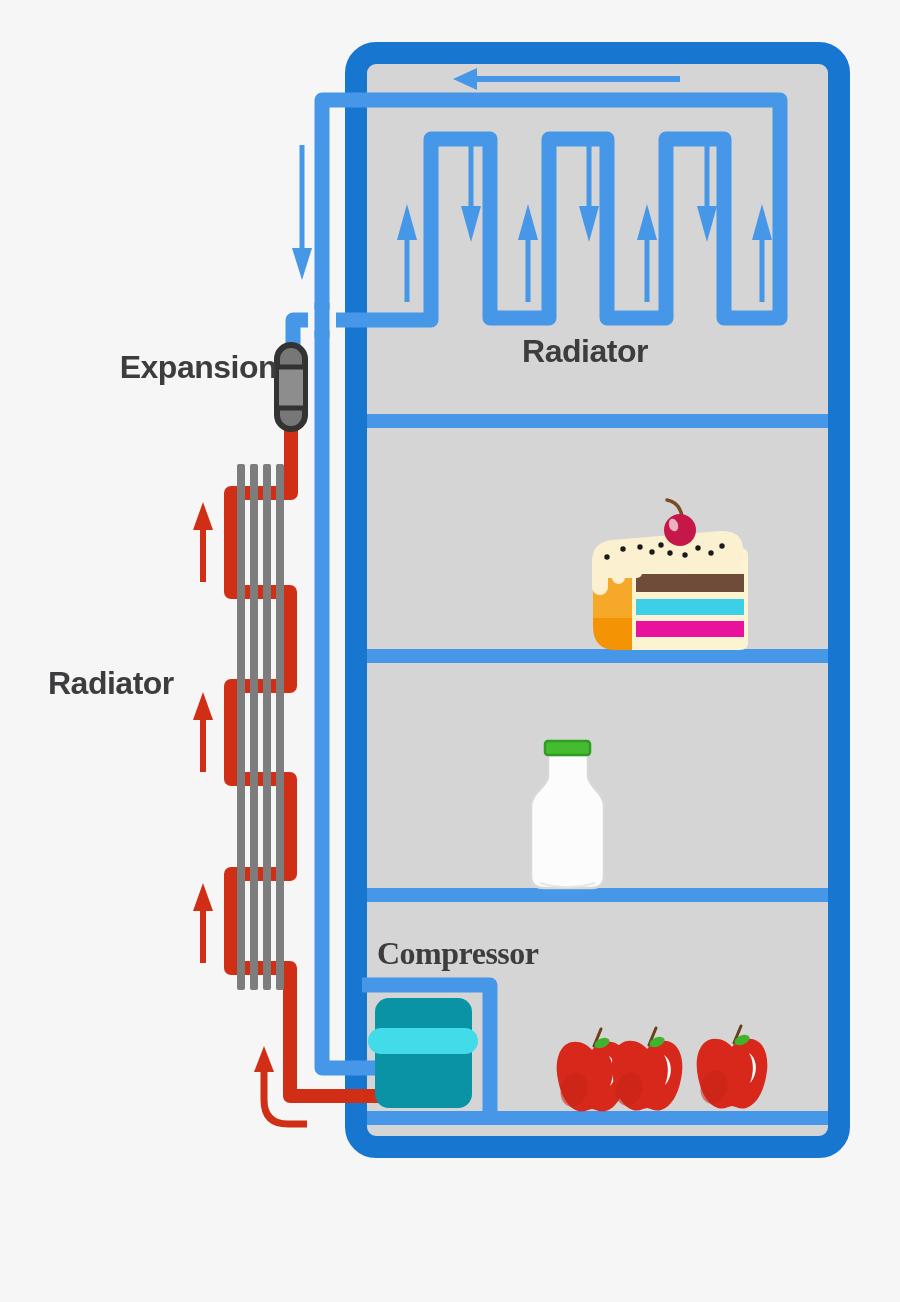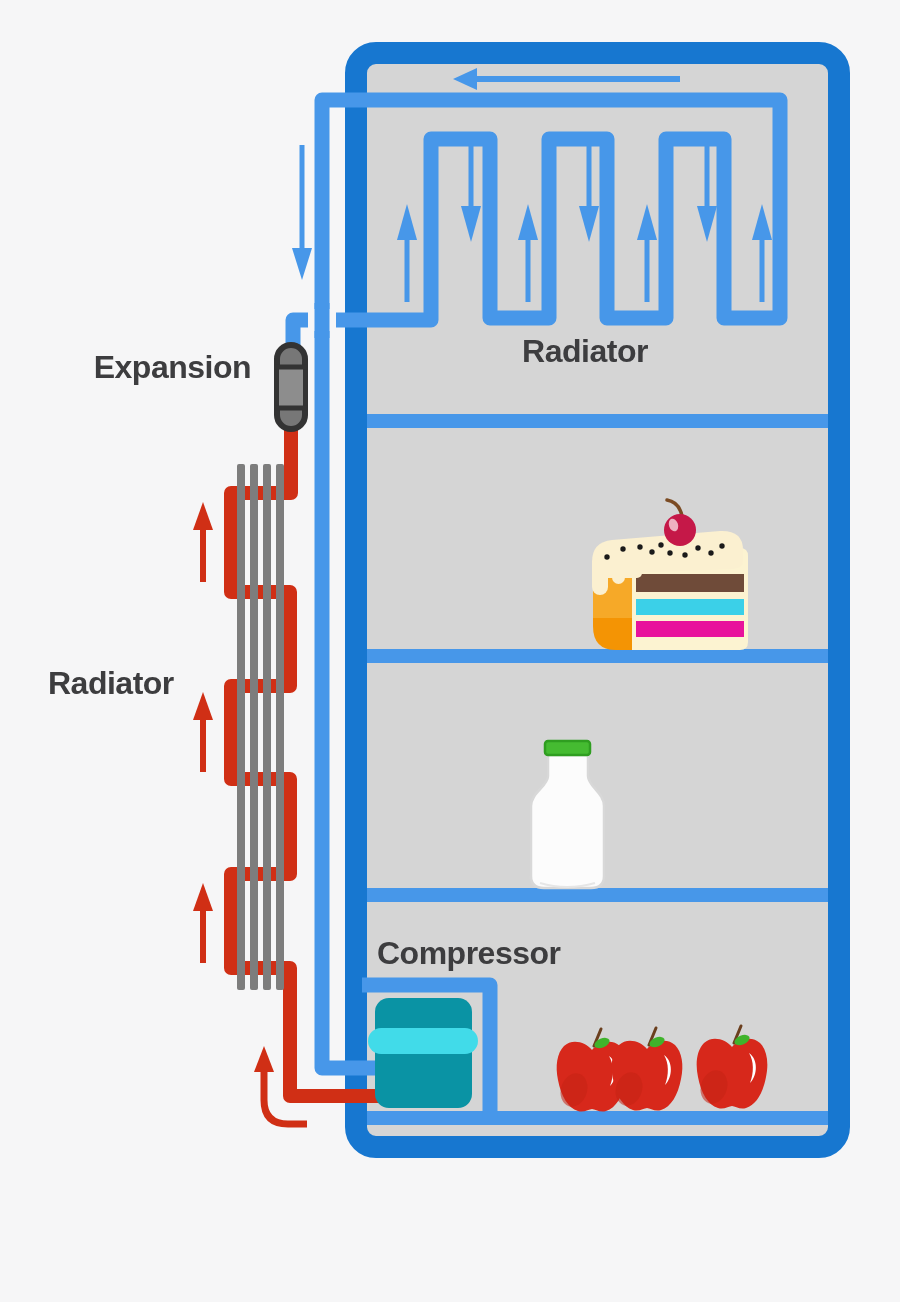--- a/index.html
+++ b/index.html
@@ -3,23 +3,23 @@
 <meta charset="utf-8">
 <style>
   html,body{margin:0;padding:0;}
   body{width:900px;height:1302px;overflow:hidden;background:#f6f6f7;}
   .canvas{position:relative;width:900px;height:1302px;background:#f6f6f7;
           font-family:"Liberation Sans","DejaVu Sans",sans-serif;}
   .canvas svg{position:absolute;left:0;top:0;}
   .diagram-label{position:absolute;font-weight:bold;font-size:32px;color:#3d3d3f;
                  letter-spacing:-0.5px;line-height:34px;white-space:nowrap;}
   #label-radiator-top{left:485px;top:334px;width:200px;text-align:center;}
-  #label-expansion{top:350px;right:649px;text-align:center;}
+  #label-expansion{top:350px;right:623px;text-align:center;}
   #label-radiator-left{left:48px;top:666px;}
-  #label-compressor{left:377px;top:936px;}
+  #label-compressor{left:377px;top:936px;font-family:Liberation Serif, serif;}
 </style>
 </head>
 <body>
 
 <div class="canvas">
 
 <svg width="900" height="1302" viewBox="0 0 900 1302">
 
   <defs>
     <g id="apple">

